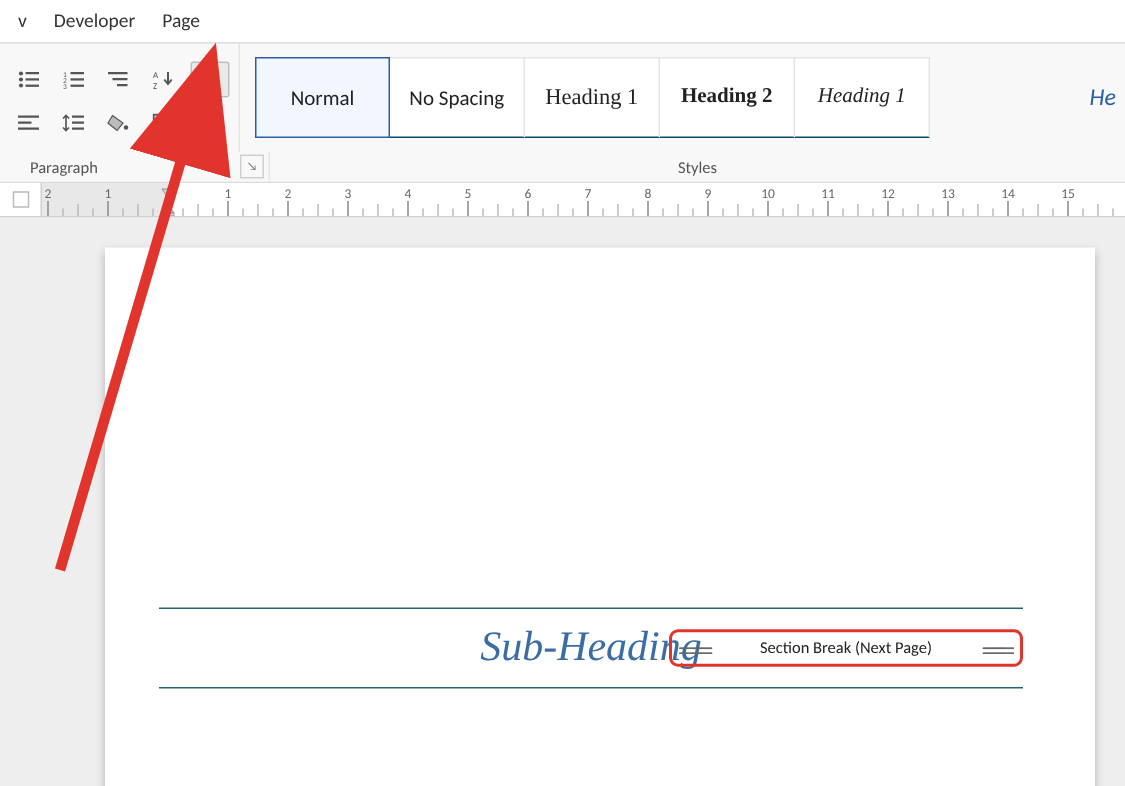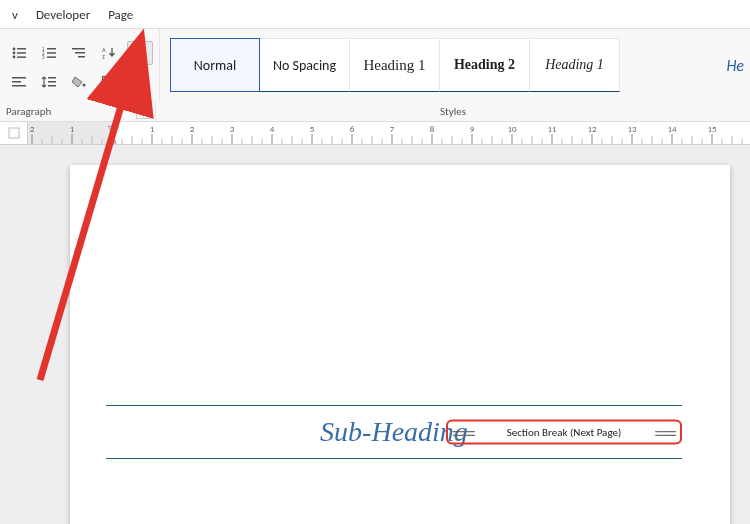--- a/index.html
+++ b/index.html
@@ -104,27 +104,27 @@
 
   
   .group-labels {
     display: flex;
     height: 20px;
     font-size: 11px;
     color: #555;
     background: #f8f8f8;
   }
   .label-paragraph {
-    width: 156px;
+    width: 180px;
     position: relative;
     display: flex;
     align-items: center;
     border-right: 1px solid #e5e5e5;
     box-sizing: border-box;
-    padding-left: 6px;
+    padding-left: 20px;
   }
   .label-paragraph .launcher {
     position: absolute;
     right: 3px;
     top: 2px;
     width: 14px;
     height: 14px;
     border: 1px solid #cfcfcf;
     display:flex;align-items:center;justify-content:center;
     font-size:8px;color:#777;

